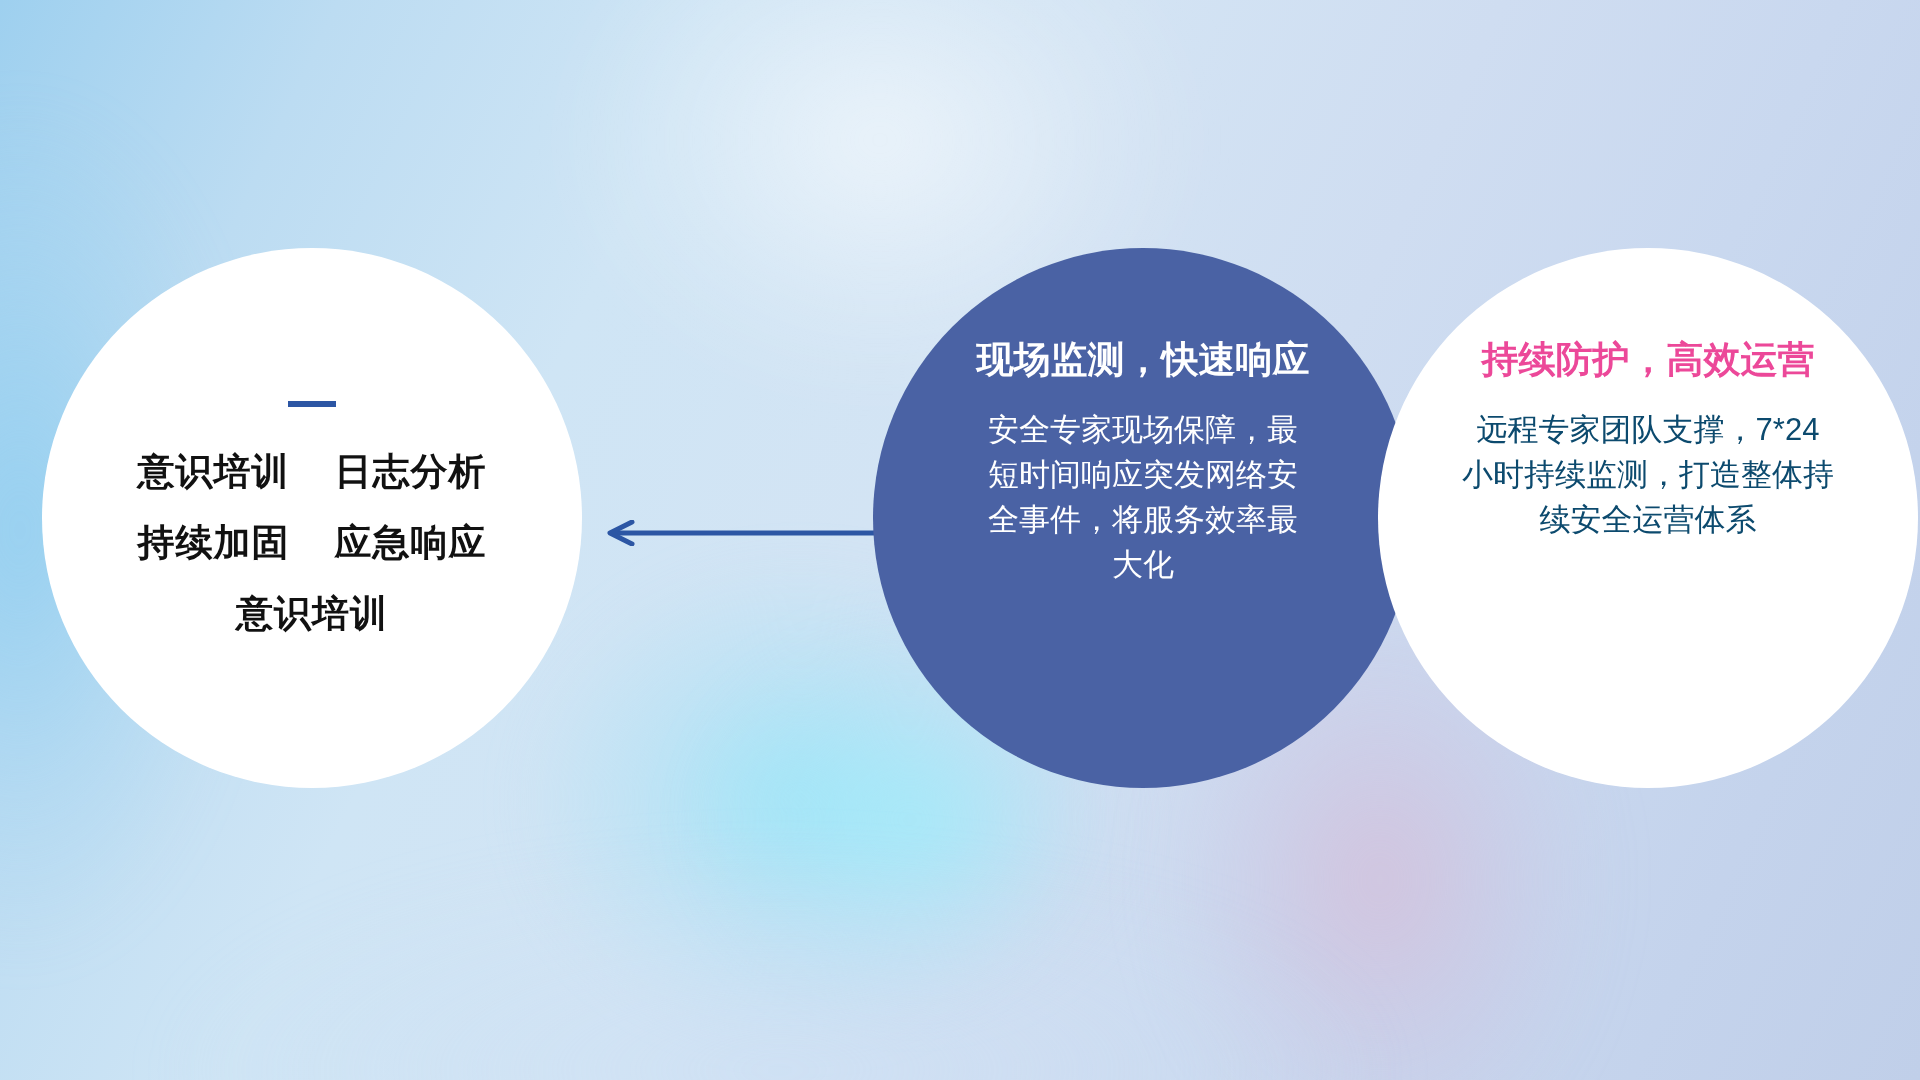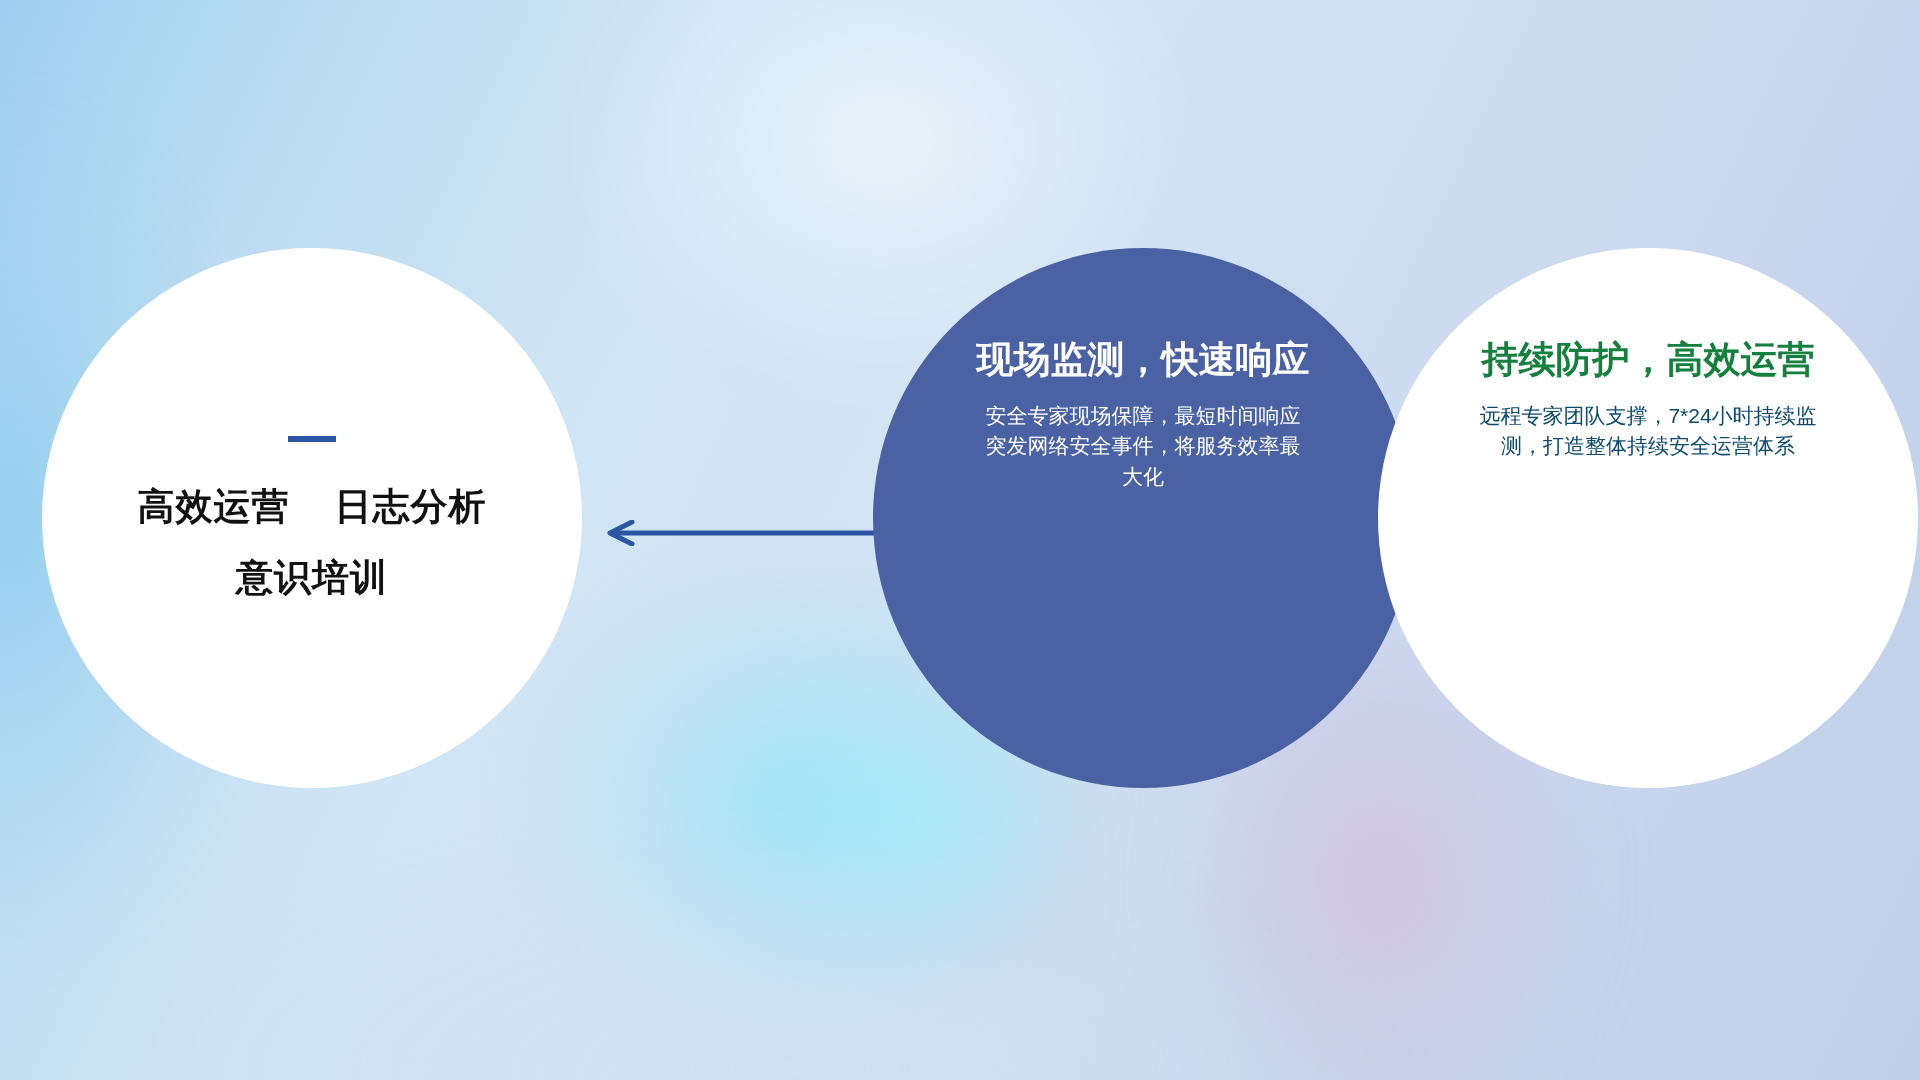--- a/index.html
+++ b/index.html
@@ -105,26 +105,26 @@
   .kw-line:last-child { margin-bottom: 4px; }
 
   
   .card-title {
     font-size: 37px;
     font-weight: bold;
     line-height: 1.1;
     white-space: nowrap;
   }
   #circle-middle .card-title { color: #ffffff; }
-  #circle-right  .card-title { color: #15803d; }
+  #circle-right  .card-title { color: #ec4899; }
 
   .card-body {
-    font-size: 21px;
+    font-size: 31px;
     line-height: 1.46;
-    margin-top: 20px;
+    margin-top: 26px;
     width: 330px;
   }
   #circle-middle .card-body { color: #ffffff; }
   #circle-right  .card-body { color: #0c4a6e; width: 372px; }
 
   
   #flow-arrow {
     position: absolute;
     left: 598px; top: 520px;
     width: 290px; height: 26px;
@@ -138,21 +138,22 @@
 
   <div class="glow glow-left-edge"></div>
   <div class="glow glow-white-top"></div>
   <div class="glow glow-cyan"></div>
   <div class="glow glow-cyan2"></div>
   <div class="glow glow-pink"></div>
   <div class="glow glow-bottom"></div>
 
   <div class="circle" id="circle-left">
     <div class="dash"></div>
-    <div class="kw-line">高效运营    日志分析</div>
+    <div class="kw-line">意识培训    日志分析</div>
+    <div class="kw-line">持续加固    应急响应</div>
     <div class="kw-line">意识培训</div>
   </div>
 
   <svg id="flow-arrow" viewBox="0 0 290 26">
     <line x1="288" y1="13" x2="16" y2="13" stroke="#2c56a4" stroke-width="5"></line>
     <polyline points="34,2 12,13 34,24" fill="none" stroke="#2c56a4" stroke-width="5" stroke-linecap="round" stroke-linejoin="round"></polyline>
   </svg>
 
   <div class="circle" id="circle-middle">
     <div class="card-title">现场监测，快速响应</div>

